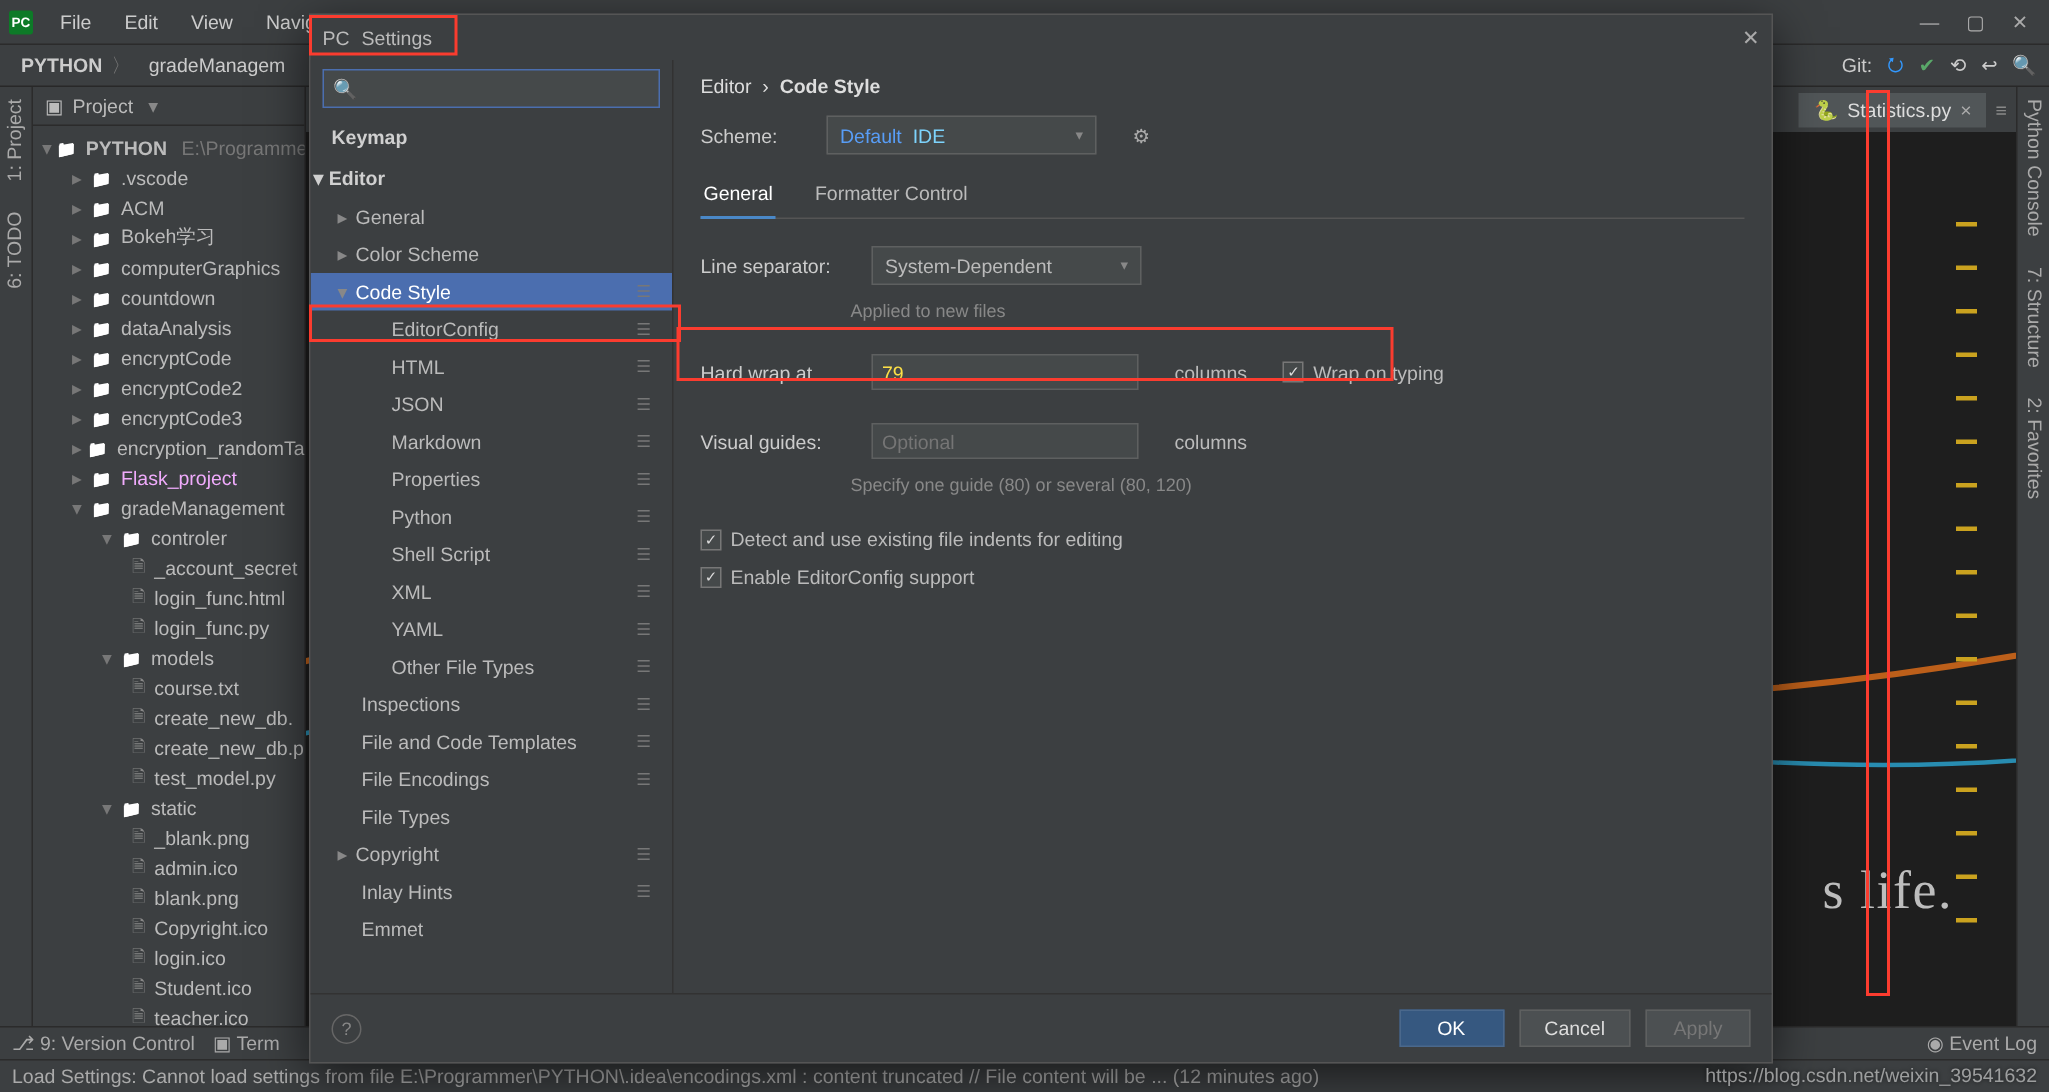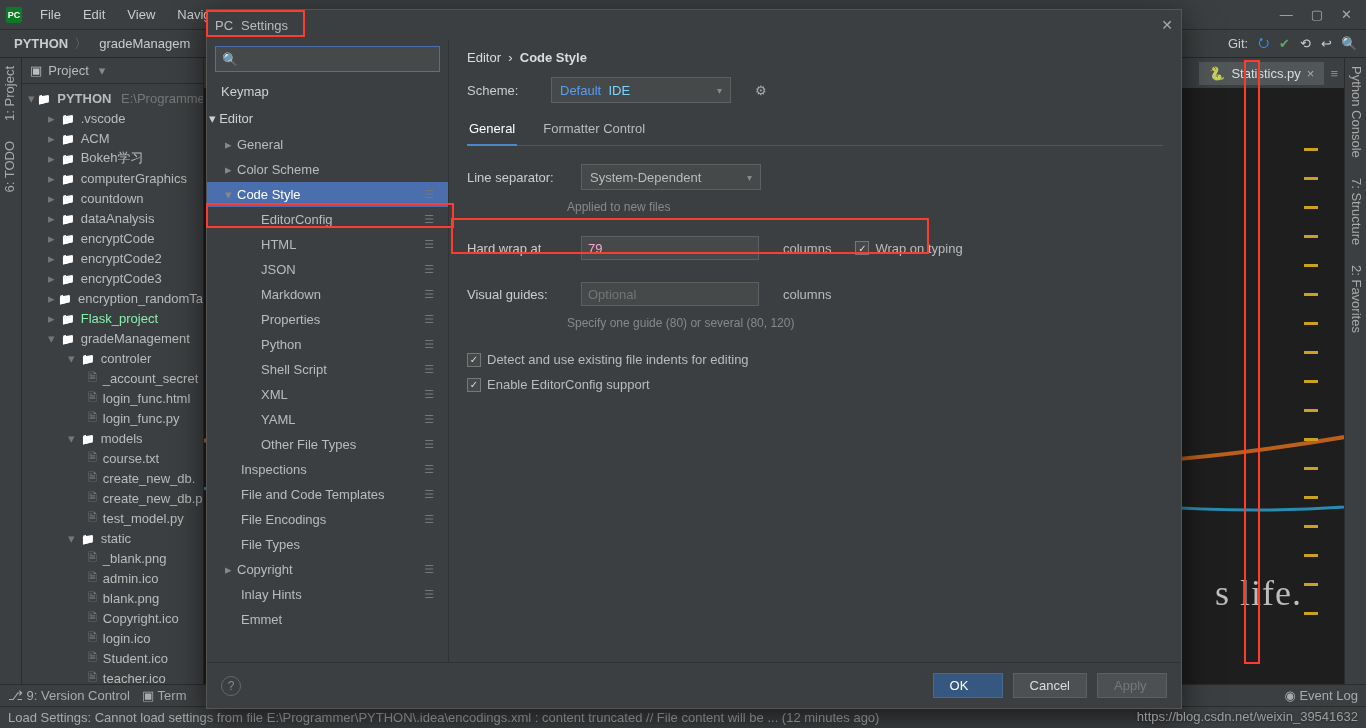--- a/index.html
+++ b/index.html
@@ -15,36 +15,36 @@
 .main { display:flex; height:calc(100% - 30px - 28px - 22px - 22px); }
 .left-gutter { width:22px; background:#3c3f41; border-right:1px solid #2b2b2b; writing-mode:vertical-rl; text-orientation:mixed; display:flex; justify-content:flex-start; padding:8px 2px; gap:20px; color:#aaa; font-size:11px;}
 .right-gutter { width:22px; background:#3c3f41; border-left:1px solid #2b2b2b; writing-mode:vertical-rl; display:flex; padding:8px 2px; gap:20px; color:#aaa; font-size:11px;}
 .project-panel { width:182px; background:#3c3f41; border-right:1px solid #2b2b2b; overflow:hidden;}
 .project-head { padding:5px 8px; border-bottom:1px solid #2b2b2b; display:flex; align-items:center; gap:6px;}
 .tree { padding:4px 0; font-size:12.5px;}
 .tree .row { display:flex; align-items:center; height:20px; padding-left:6px; white-space:nowrap; cursor:pointer; gap:3px;}
 .tree .ic-folder { color:#a9b7c6; }
 .tree .ic-folder::before { content:"📁"; font-size:11px; filter:grayscale(1) brightness(1.5); margin-right:3px;}
 .tree .ic-file::before { content:"🗎"; font-size:11px; color:#888; margin-right:3px;}
-.tree .blue { color:#86efac; }
+.tree .blue { color:#f0abfc; }
 .tree .ic-arrow { color:#777; width:10px; display:inline-block;}
 .editor-area { flex:1; background:#1e1e1e; position:relative; overflow:hidden;}
 .tab-row { height:30px; background:#3c3f41; display:flex; align-items:center; padding:0 6px;}
 .tab { background:#515658; padding:4px 10px; border-radius:0; display:flex; gap:6px; align-items:center; color:#ddd;}
 .swirl { position:absolute; left:-200px; top:260px; width:1600px; height:260px; pointer-events:none;}
 
 .dialog { position:absolute; left:206px; top:9px; width:976px; height:700px; background:#3c3f41; border:1px solid #555; box-shadow:0 8px 30px rgba(0,0,0,.6); display:flex; flex-direction:column;}
 .dlg-title { height:30px; display:flex; align-items:center; padding:0 8px; gap:8px;}
 .dlg-title .close { margin-left:auto; color:#aaa; cursor:pointer; font-size:14px;}
 .redbox1 { position:absolute; left:206px; top:10px; width:99px; height:27px; border:2px solid #fb3c2f; pointer-events:none;}
 .dlg-body { flex:1; display:flex; overflow:hidden;}
 .dlg-side { width:242px; border-right:1px solid #323232; display:flex; flex-direction:column; background:#3c3f41;}
 .search { margin:6px 8px; height:26px; border:1px solid #4b6eaf; background:#45494a; display:flex; align-items:center; padding:0 6px; color:#888;}
 .side-list { overflow:auto; flex:1; font-size:13px;}
-.side-list .cat { padding:6px 14px; color:#d0d0d0; font-weight:normal;}
+.side-list .cat { padding:6px 14px; color:#d0d0d0; font-weight:bold;}
 .side-list .item { padding:5px 14px 5px 34px; color:#bbb; display:flex; align-items:center; cursor:pointer;}
 .side-list .item.sub { padding-left:54px;}
 .side-list .item .arr { margin-left:-16px; width:12px; color:#888;}
 .side-list .item .cog { margin-left:auto; color:#777; font-size:11px;}
 .side-list .item.sel { background:#4b6eaf; color:#fff;}
 .redbox2 { position:absolute; left:206px; top:203px; width:248px; height:25px; border:2px solid #fb3c2f; pointer-events:none;}
 .dlg-main { flex:1; padding:10px 18px; overflow:auto; position:relative;}
 .crumb2 { color:#ddd; margin-bottom:12px;}
 .crumb2 b { font-weight:600;}
 .row-f { display:flex; align-items:center; gap:24px; margin:10px 0;}
@@ -56,31 +56,31 @@
 .tabs2 .act { color:#fff; border-bottom:2px solid #4a88c7; margin-bottom:-1px;}
 .field { height:24px; background:#45494a; border:1px solid #5e6060; color:#ddd; padding:0 6px; display:flex; align-items:center;}
 .field.w180 { width:178px;}
 .hint { color:#888; font-size:12px; margin-left:100px;}
 .chk { display:flex; align-items:center; gap:6px;}
 .chk .box { width:14px; height:14px; background:#45494a; border:1px solid #777; display:flex;align-items:center;justify-content:center;font-size:10px;color:#ddd;}
 .redbox3 { position:absolute; left:2px; top:178px; width:478px; height:36px; border:2px solid #fb3c2f; pointer-events:none;}
 .dlg-foot { height:46px; border-top:1px solid #323232; display:flex; align-items:center; padding:0 14px; gap:10px;}
 .dlg-foot .q { width:20px;height:20px;border:1px solid #666;border-radius:50%; display:flex;align-items:center;justify-content:center;color:#888;font-size:12px;}
 .dlg-foot .btns { margin-left:auto; display:flex; gap:10px;}
-.btn { min-width:70px; padding:4px 16px; background:#4c5052; border:1px solid #5e6060; color:#ddd; cursor:pointer; }
+.btn { min-width:70px; padding:4px 16px; background:#4c5052; border:1px solid #5e6060; color:#ddd; cursor:pointer; text-align:center;}
 .btn.primary { background:#365880; border-color:#4a688c; color:#fff;}
 .btn.dis { color:#777;}
 .statusbar,.toolstrip { height:22px; background:#3c3f41; border-top:1px solid #2b2b2b; display:flex; align-items:center; padding:0 8px; font-size:11.5px; color:#aaa; gap:12px;}
 .statusbar .r { margin-left:auto; display:flex; gap:12px;}
 .watermark { position:absolute; right:8px; bottom:4px; color:#ddd; font-size:13px; opacity:.6; text-shadow:0 0 3px #000;}
 .red-ruler { position:absolute; right:106px; top:60px; width:16px; height:604px; border:2px solid #fb3c2f; pointer-events:none;}
 .ticks { position:absolute; right:26px; top:90px; display:flex; flex-direction:column; gap:26px;}
 .ticks i { width:14px; height:3px; background:#caa21f; display:block;}
 .life { position:absolute; right:42px; bottom:70px; font-size:36px; color:#bdbdbd; letter-spacing:1px; font-family:Georgia,serif;}
-input.plain { background:transparent;border:none;outline:none;color:#f9a8d4;font:inherit;width:100%;}
+input.plain { background:transparent;border:none;outline:none;color:#fde047;font:inherit;width:100%;}
 </style>
 </head>
 <body>
 
 <div class="titlebar">
   <span class="icon">PC</span>
   <div class="menu">
     <span>File</span>
     <span>Edit</span>
     <span>View</span>

